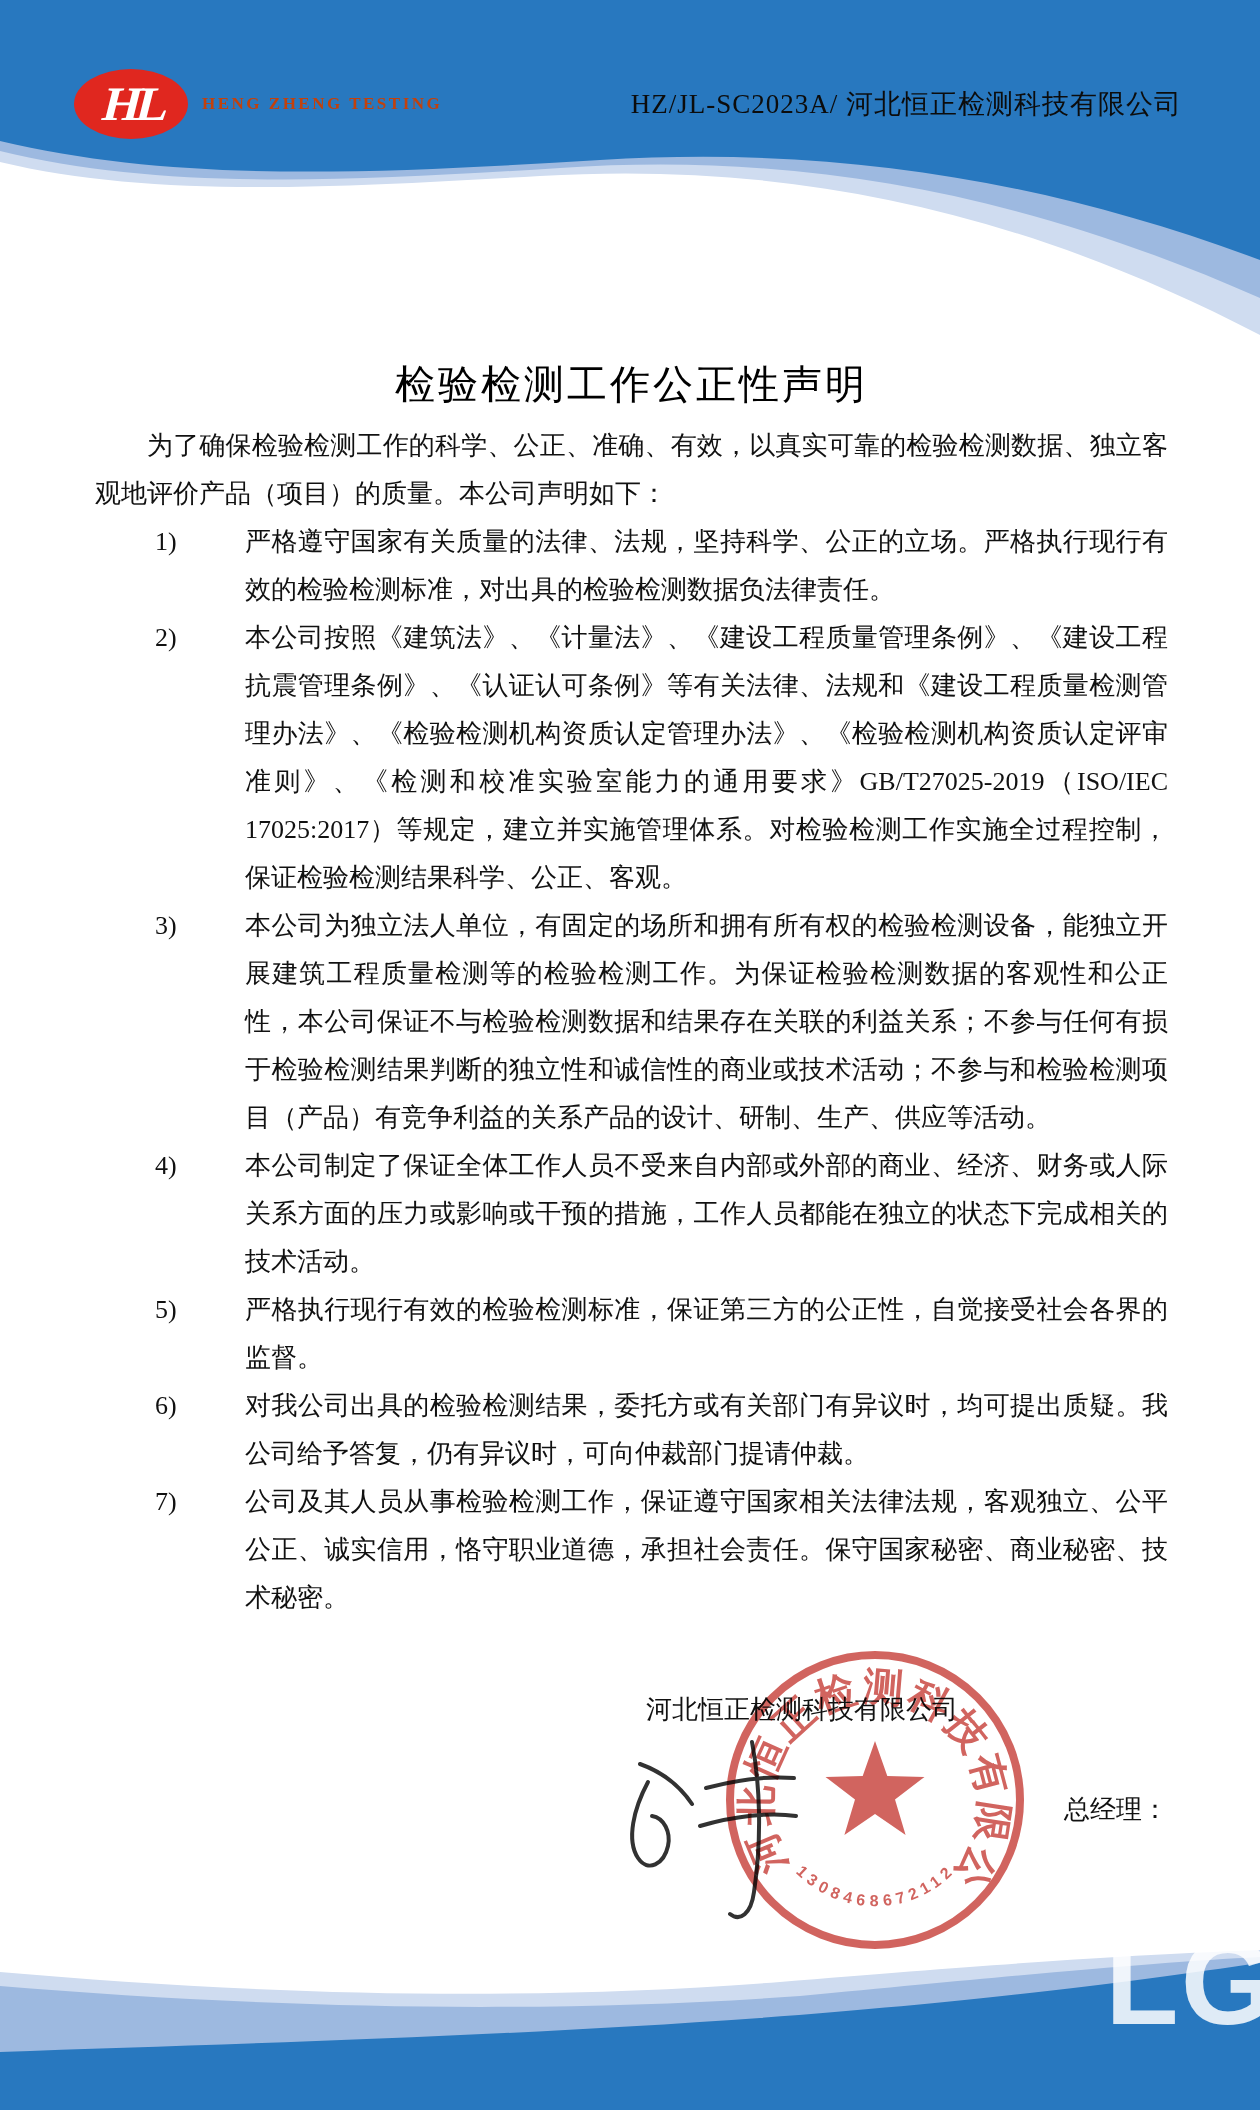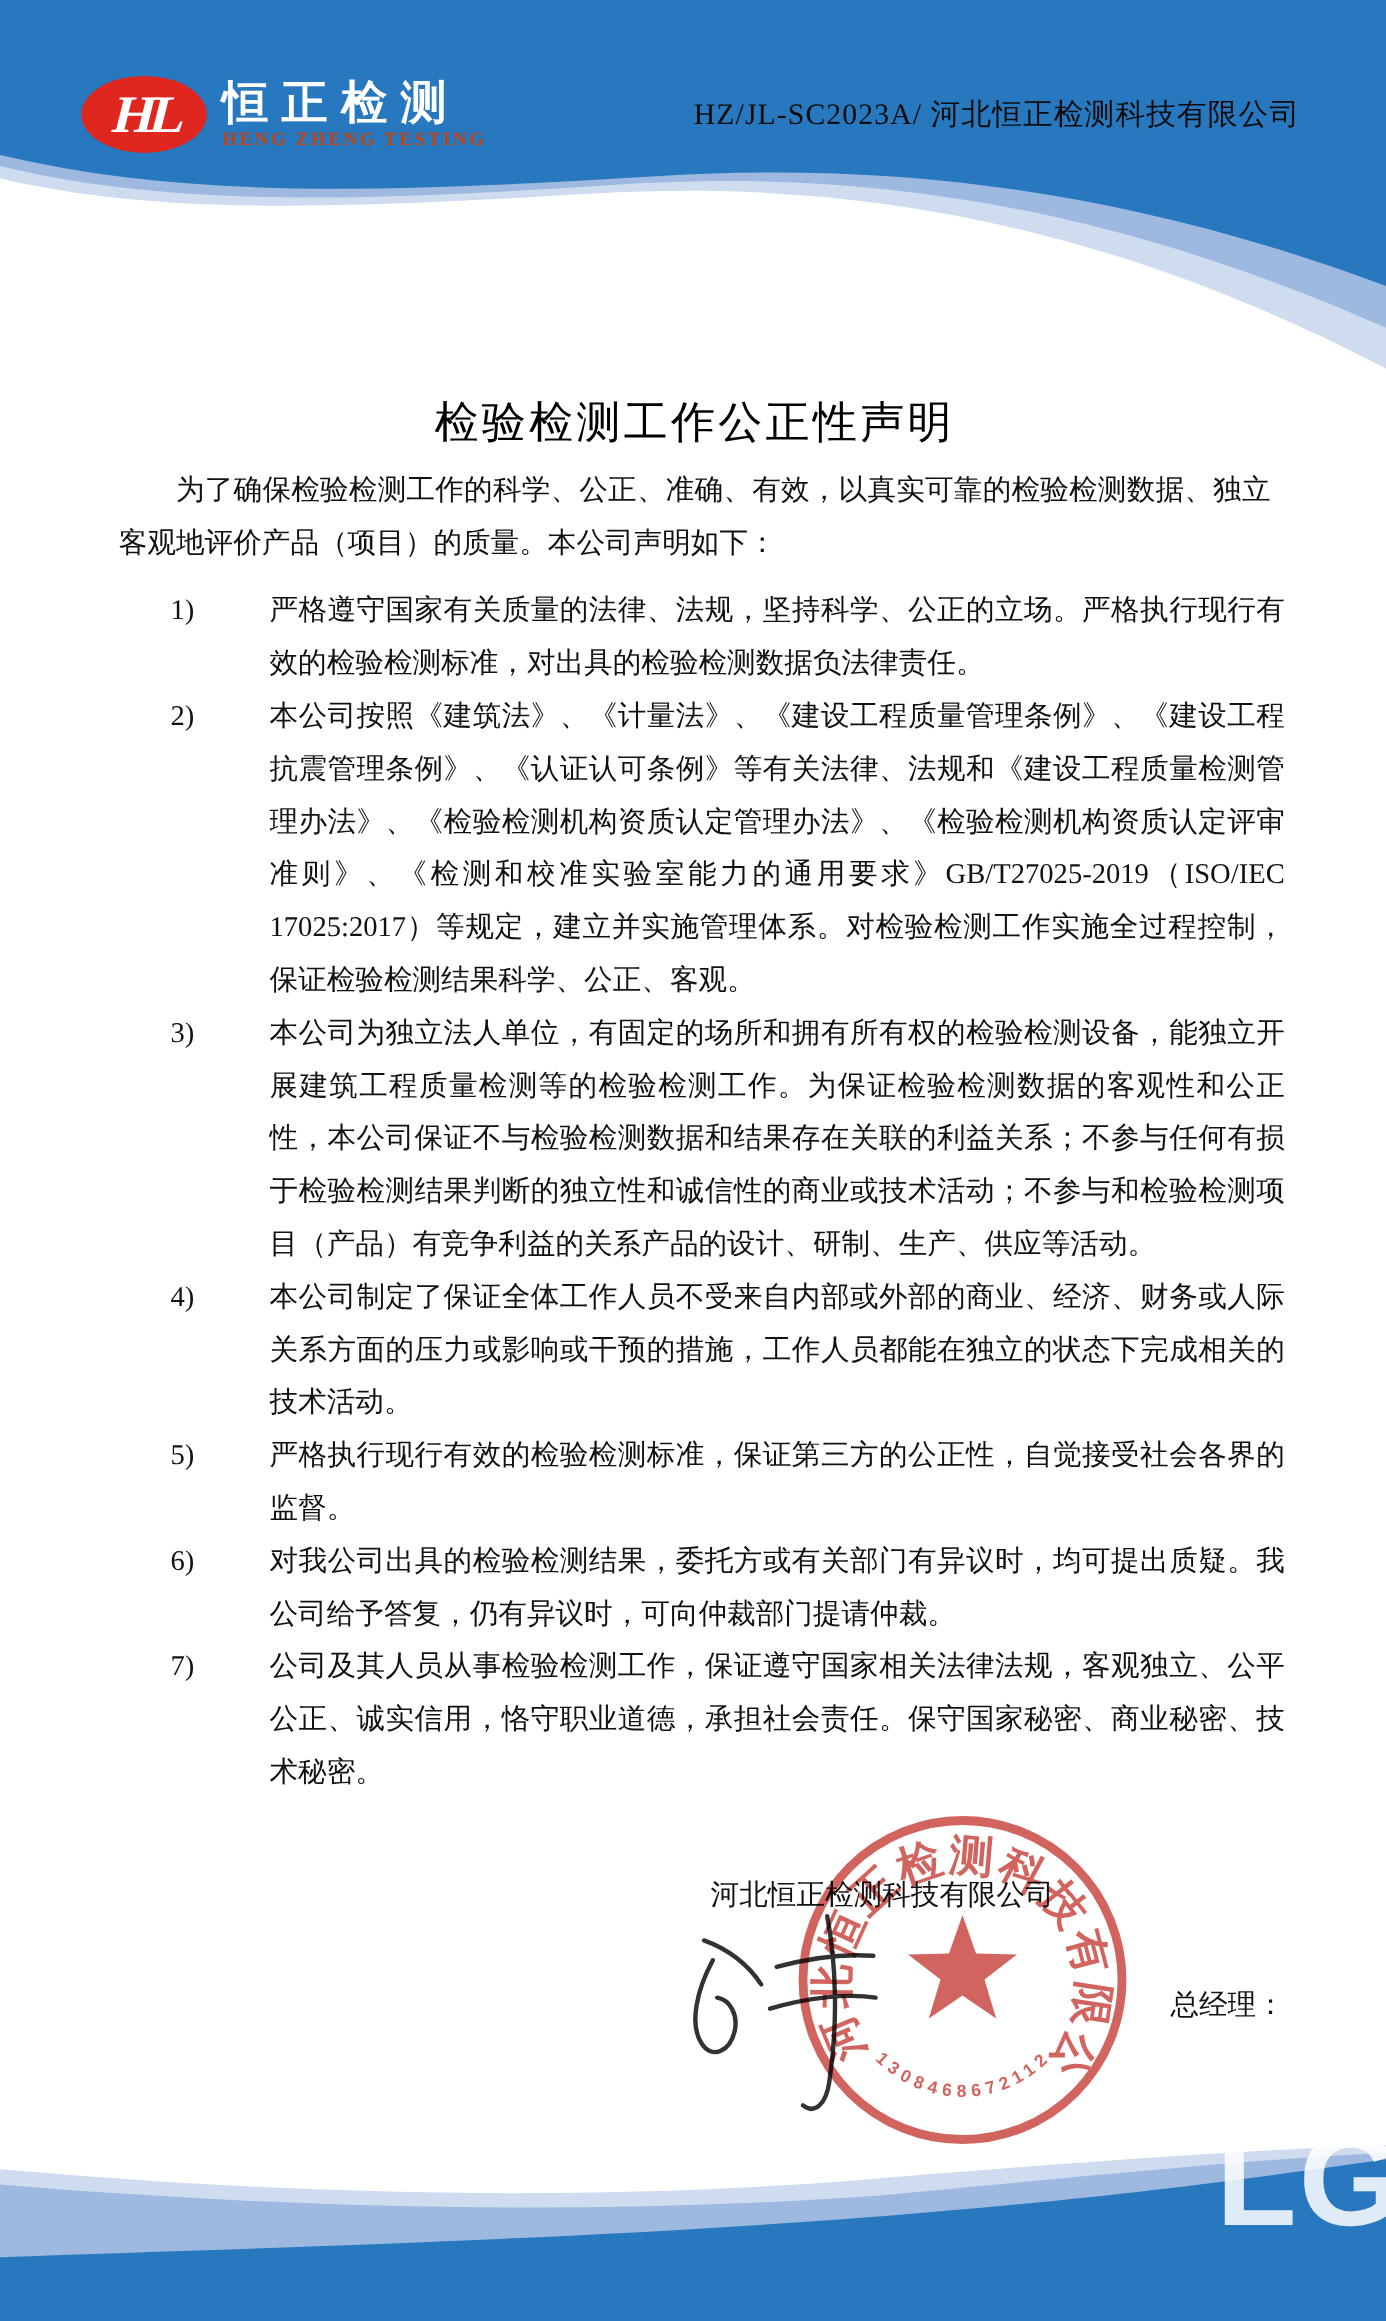--- a/index.html
+++ b/index.html
@@ -14,21 +14,21 @@
   .logo-cn{color:#ffffff;font-family:"Liberation Sans",sans-serif;font-weight:bold;
            font-size:42px;letter-spacing:12px;line-height:46px;}
   .logo-en{color:#c2410c;font-family:"Liberation Serif",serif;font-weight:bold;
            font-size:17px;letter-spacing:2.5px;line-height:22px;}
   .doc-code{position:absolute;right:78px;top:86px;z-index:2;font-size:27px;color:#0c0c0c;
             font-family:"Liberation Serif",serif;letter-spacing:1px;}
   
   .doc{position:absolute;left:95px;top:360px;width:1073px;z-index:2;font-size:26px;line-height:48px;}
   .doc h1{margin:0 0 14px 0;text-align:center;font-family:"Liberation Sans",sans-serif;
           font-weight:normal;font-size:40px;line-height:48px;letter-spacing:3px;color:#000;}
-  .intro{margin:13px;text-indent:52px;text-align:justify;}
+  .intro{margin:0;text-indent:52px;text-align:justify;}
   .items{margin:0;padding:0;list-style:none;}
   .item{display:flex;}
   .item .num{flex:0 0 150px;padding-left:60px;box-sizing:border-box;}
   .item .txt{flex:1;text-align:justify;}
   .company-line{margin-top:64px;text-align:right;padding-right:210px;}
   .manager-line{margin-top:52px;padding-left:578px;text-align:right;}
   .date-line{margin-top:40px;padding-left:585px;letter-spacing:2px;}
   
   .signature-svg{position:absolute;left:598px;top:1735px;z-index:5;}
   .stamp-svg{position:absolute;left:720px;top:1645px;z-index:6;opacity:.82;mix-blend-mode:multiply;}
@@ -49,21 +49,20 @@
     <path style="fill:var(--band-mid,#9db9e0)" d="M0,0 H1260 V298 C1020,192 800,152 560,168 C340,182 160,190 0,151 Z"></path>
     <path style="fill:var(--accent,#2878bf)" d="M0,0 H1260 V260 C1040,178 830,146 600,160 C380,173 180,184 0,141 Z"></path>
   </svg>
 
   <div class="logo">
     <svg class="logo-mark" width="118" height="76" viewBox="0 0 118 76">
       <ellipse cx="59" cy="38" rx="57" ry="35" style="fill:var(--logo-red,#e0271f)"></ellipse>
       <text x="0" y="0" transform="translate(59,54) skewX(-14)" text-anchor="middle" font-family="Liberation Serif, serif" font-weight="bold" font-size="48" fill="#ffffff" letter-spacing="-4">HL</text>
     </svg>
     <div class="logo-text">
-      <div class="logo-cn">恒正检测</div>
       <div class="logo-en">HENG ZHENG TESTING</div>
     </div>
   </div>
 
   <div class="doc-code">HZ/JL-SC2023A/ 河北恒正检测科技有限公司</div>
 
   <div class="doc">
     <h1>检验检测工作公正性声明</h1>
     <p class="intro">为了确保检验检测工作的科学、公正、准确、有效，以真实可靠的检验检测数据、独立客观地评价产品（项目）的质量。本公司声明如下：</p>
 

